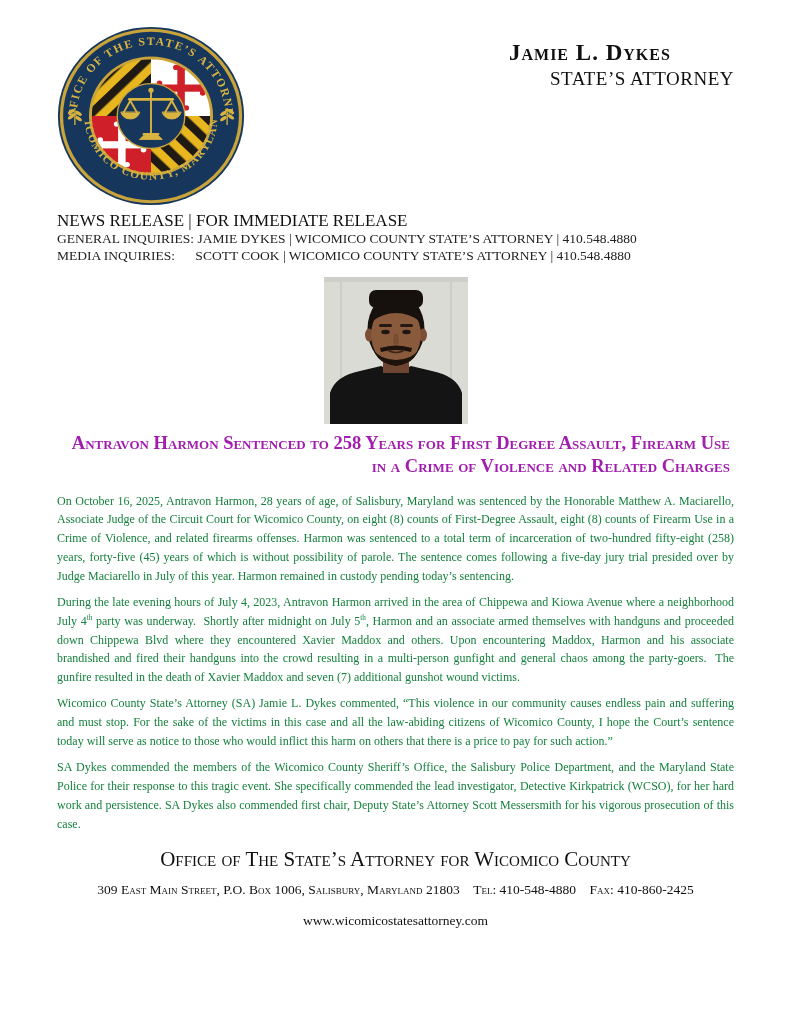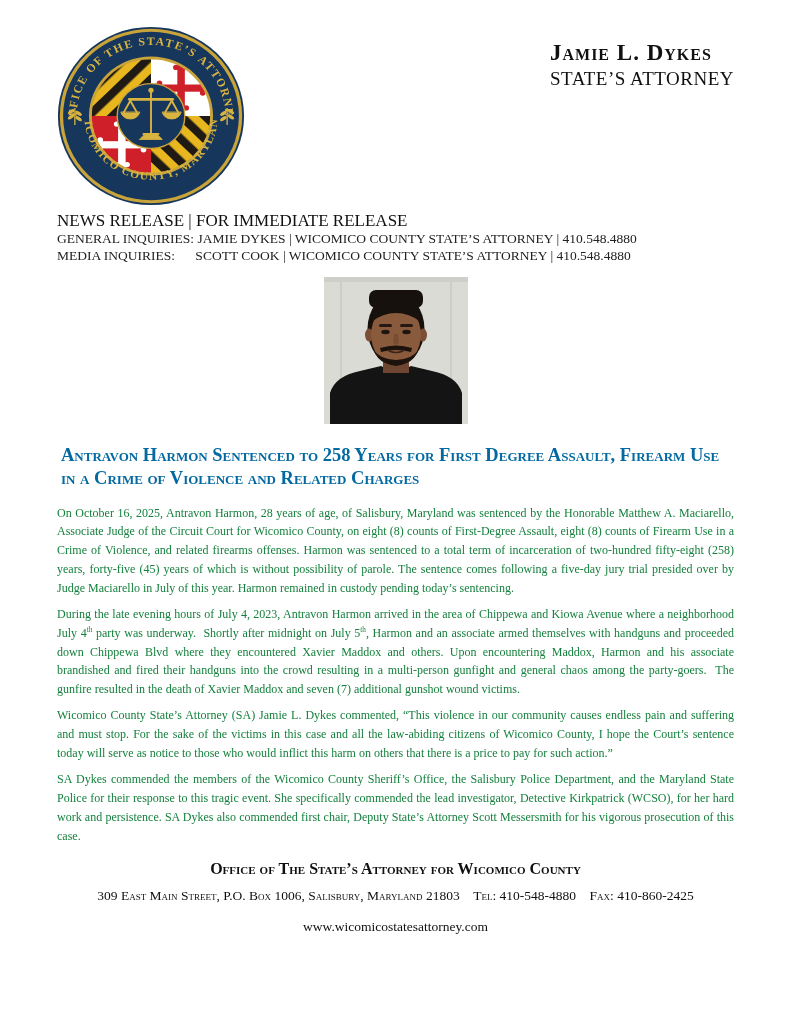--- a/index.html
+++ b/index.html
@@ -6,43 +6,43 @@
   .page{
     width:791px;height:1024px;background:#ffffff;overflow:hidden;
     font-family:"Liberation Serif","DejaVu Serif",serif;color:#101010;
     box-sizing:border-box;padding:26px 57px 0 57px;position:relative;
   }
   
   .header{display:flex;align-items:flex-start;}
   .seal{width:188px;height:180px;flex:0 0 auto;}
   .header-right{margin-left:auto;text-align:left;padding-top:14px;}
   .attorney-name{font-weight:bold;font-variant:small-caps;font-size:23px;letter-spacing:1px;line-height:1.1;}
-  .attorney-title{font-size:19px;letter-spacing:0.5px;margin-top:3px;}
+  .attorney-title{font-size:19px;letter-spacing:0.5px;margin-top:3px;margin-left:41px;}
   
   .release{margin-top:5px;}
   .banner{font-weight:normal;font-size:17px;line-height:1.2;}
   .inquiry{font-size:13.5px;line-height:16.5px;color:#222;}
   
   .photo-wrap{display:flex;justify-content:center;margin-top:13px;}
   .mugshot{width:144px;height:147px;display:block;}
   
   .headline{
-    text-align:left;font-weight:bold;font-variant:small-caps;
-    font-size:18.5px;line-height:1.22;margin-top:20px;padding:0 4px;color:#0369a1;
+    text-align:right;font-weight:bold;font-variant:small-caps;
+    font-size:18.5px;line-height:1.22;margin-top:8px;padding:0 4px;color:#a21caf;
   }
   
   .body-text{margin-top:14px;}
   .body-text p{
     font-size:12px;line-height:18.8px;text-align:justify;
     margin:0 0 7.5px 0;color:#15803d;
   }
   .body-text sup{font-size:0.6em;vertical-align:super;line-height:0;}
   
   .footer{text-align:center;margin-top:13px;}
-  .footer-office{font-weight:bold;font-variant:small-caps;font-size:16px;line-height:1.2;}
+  .footer-office{font-weight:normal;font-variant:small-caps;font-size:21px;line-height:1.2;}
   .footer-address{font-variant:small-caps;font-size:13.5px;line-height:1.25;margin-top:10px;}
   .footer-web{font-size:13.5px;line-height:1.25;margin-top:14px;}
 </style>
 </head>
 <body>
 
 <div class="page">
 
   <div class="header">
 

